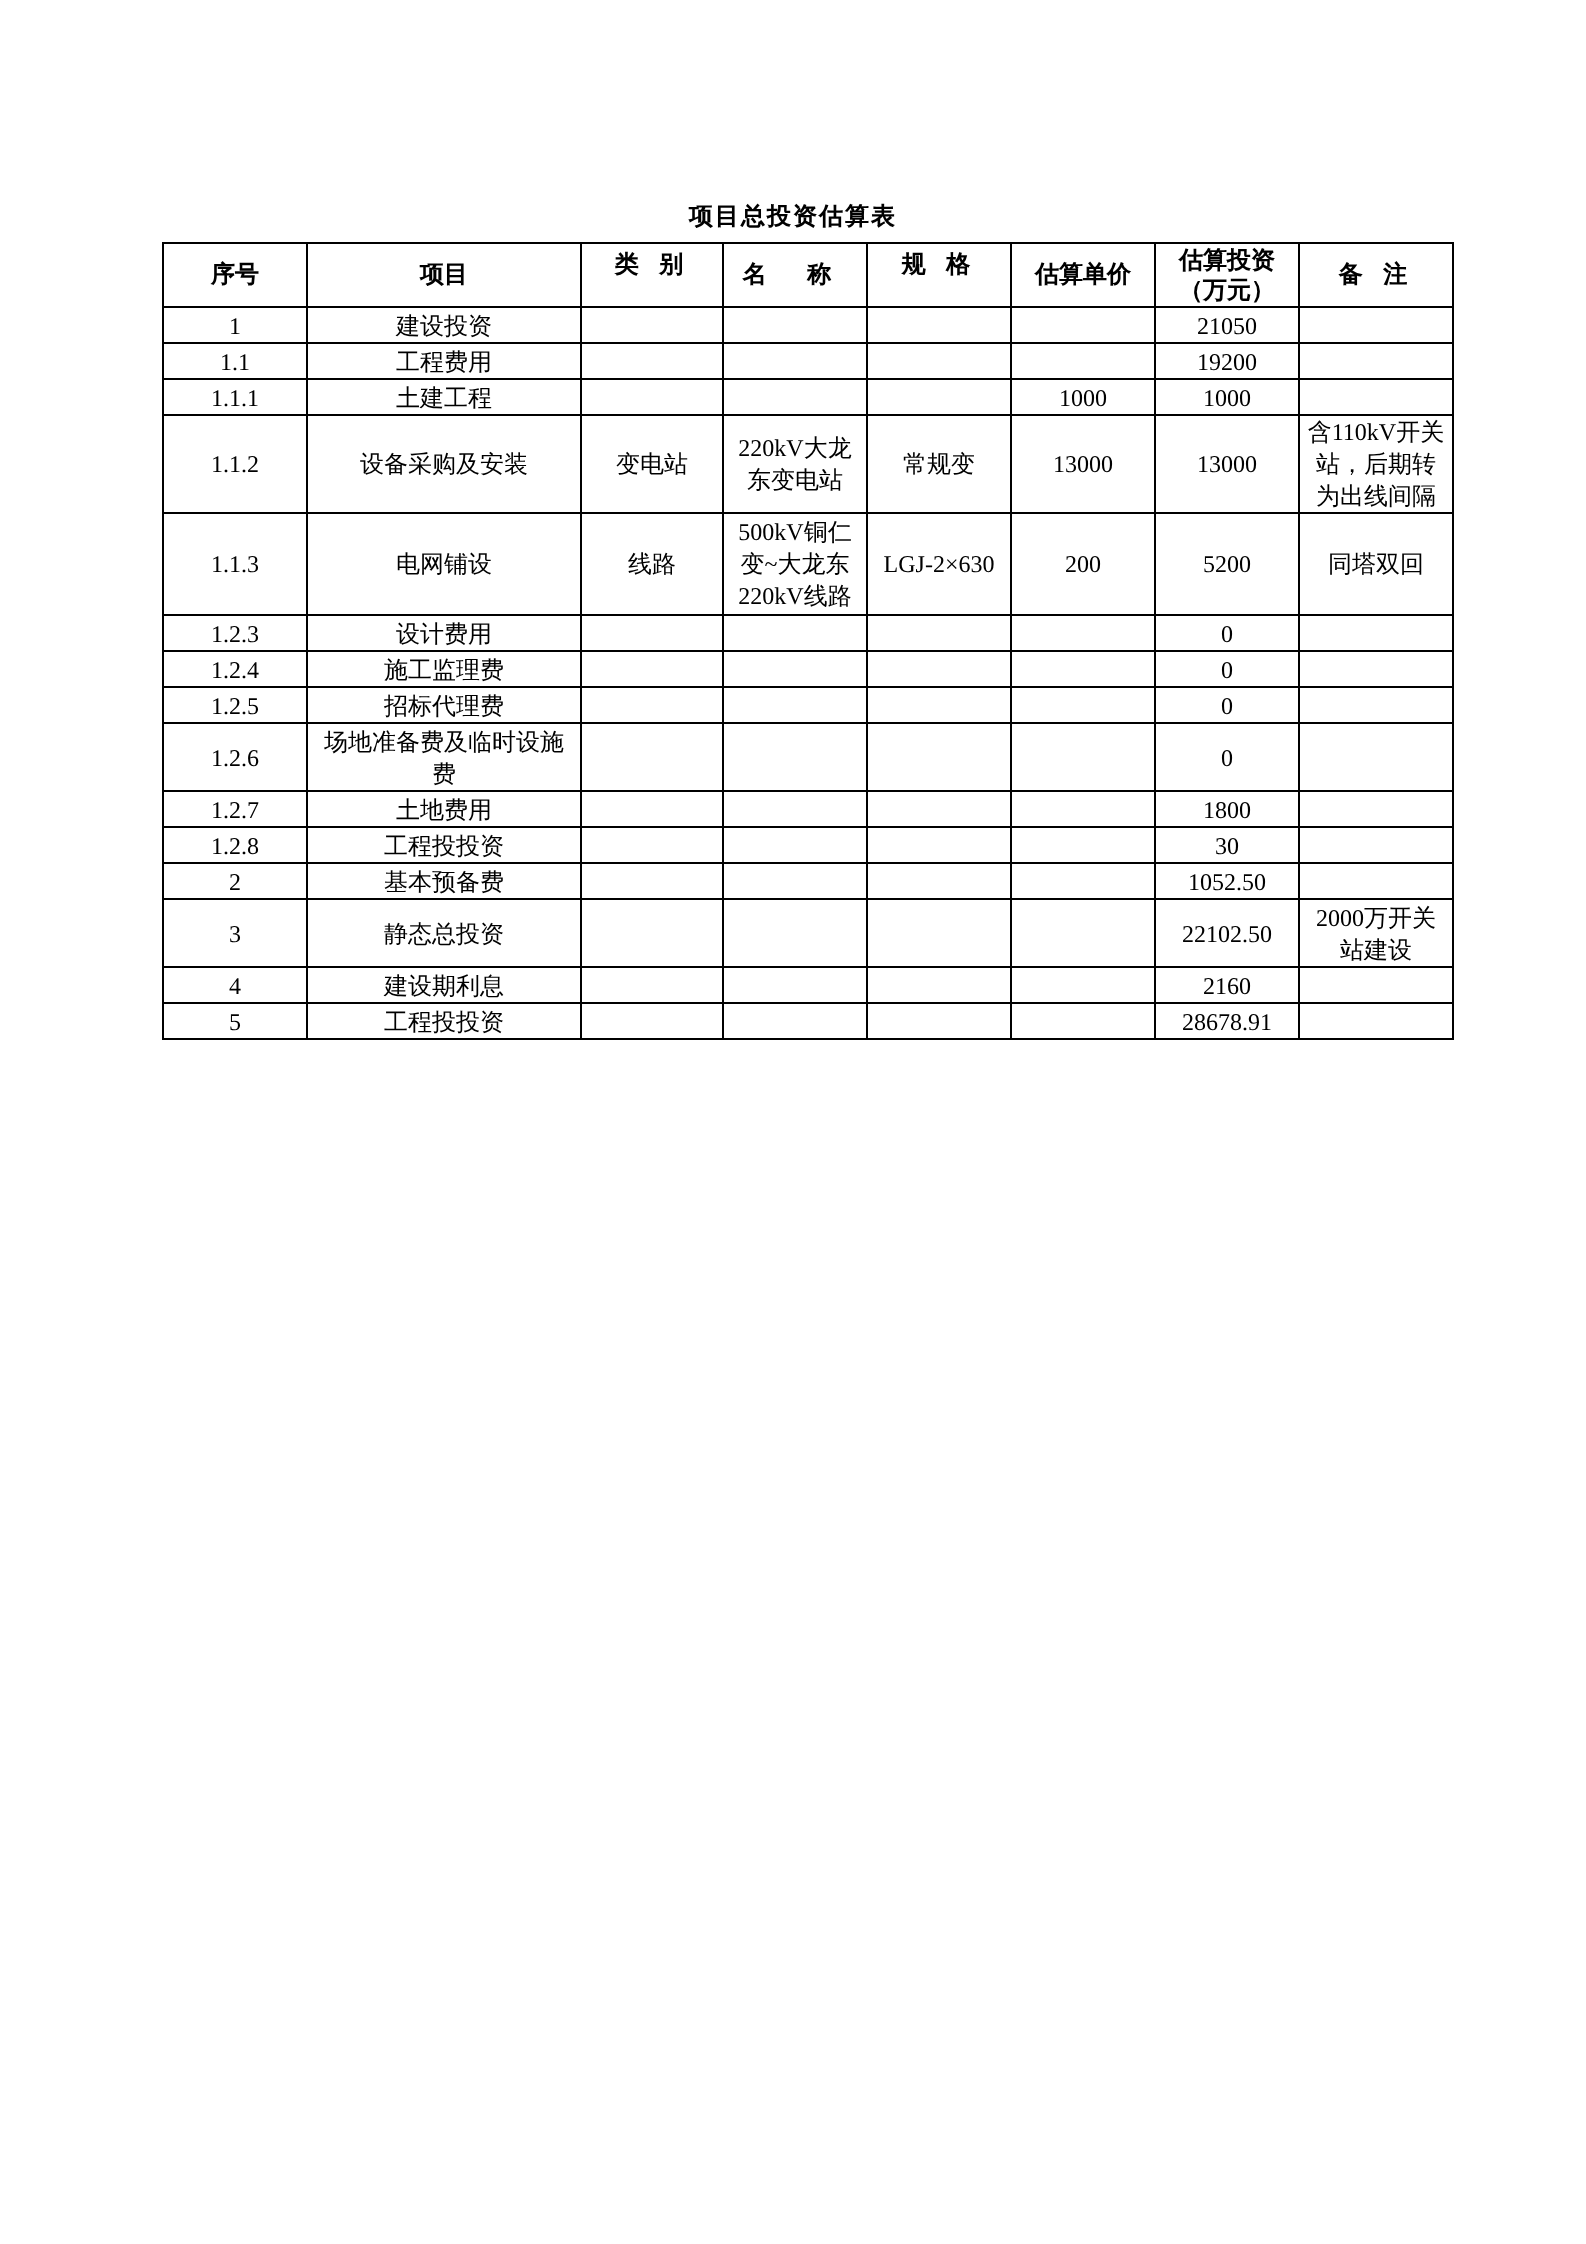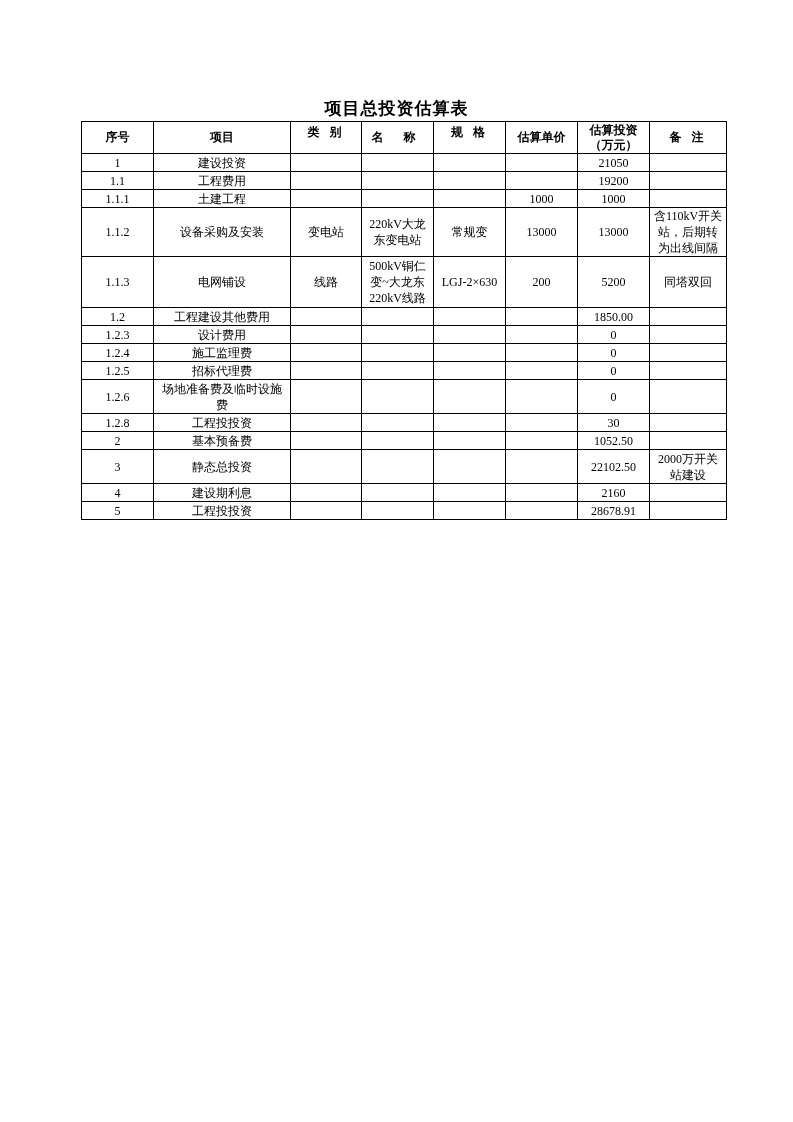--- a/index.html
+++ b/index.html
@@ -1,20 +1,20 @@
 <!DOCTYPE html>
 <html><head>
   <meta charset="utf-8">
   <style>
     html, body { margin: 0; padding: 0; background: #ffffff; }
     body { width: 793px; height: 1122px; position: relative; overflow: hidden;
            font-family: "Liberation Serif", "DejaVu Serif", serif; color: #000; }
     .title { position: absolute; left: 0; width: 793px; top: 96px; text-align: center;
              font-family: "DejaVu Sans", "Liberation Sans", sans-serif; font-weight: bold;
-             font-size: 17px; letter-spacing: 1px; line-height: 24px; }
+             font-size: 12px; letter-spacing: 1px; line-height: 24px; }
     table { position: absolute; left: 41px; top: 121px; border-collapse: collapse;
             table-layout: fixed; width: 645px; margin-left: 40px; }
     td, th { border: 1px solid #000; padding: 0; text-align: center; vertical-align: middle;
              font-size: 12px; line-height: 16px; overflow: hidden; }
     th { font-family: "DejaVu Sans", "Liberation Sans", sans-serif; font-weight: bold;
          font-size: 12px; line-height: 15px; }
     th.spaced-wide { letter-spacing: 8px; }
     th.spaced { letter-spacing: 3px; }
     td.multi { line-height: 16px; }
     tr.h-head { height: 32px; }
@@ -115,30 +115,20 @@
         <div>500kV铜仁</div>
         <div>变~大龙东</div>
         <div>220kV线路</div>
       </td>
       <td>LGJ-2×630</td>
       <td>200</td>
       <td>5200</td>
       <td>同塔双回</td>
     </tr>
 
-    <tr class="h-row">
-      <td>1.2</td>
-      <td>工程建设其他费用</td>
-      <td></td>
-      <td></td>
-      <td></td>
-      <td></td>
-      <td>1850.00</td>
-      <td></td>
-    </tr>
 
 
 
     <tr class="h-row">
       <td>1.2.3</td>
       <td>设计费用</td>
       <td></td>
       <td></td>
       <td></td>
       <td></td>
@@ -175,20 +165,30 @@
         <div>费</div>
       </td>
       <td></td>
       <td></td>
       <td></td>
       <td></td>
       <td>0</td>
       <td></td>
     </tr>
 
+    <tr class="h-row">
+      <td>1.2.7</td>
+      <td>土地费用</td>
+      <td></td>
+      <td></td>
+      <td></td>
+      <td></td>
+      <td>1800</td>
+      <td></td>
+    </tr>
 
     <tr class="h-row">
       <td>1.2.8</td>
       <td>工程投投资</td>
       <td></td>
       <td></td>
       <td></td>
       <td></td>
       <td>30</td>
       <td></td>

